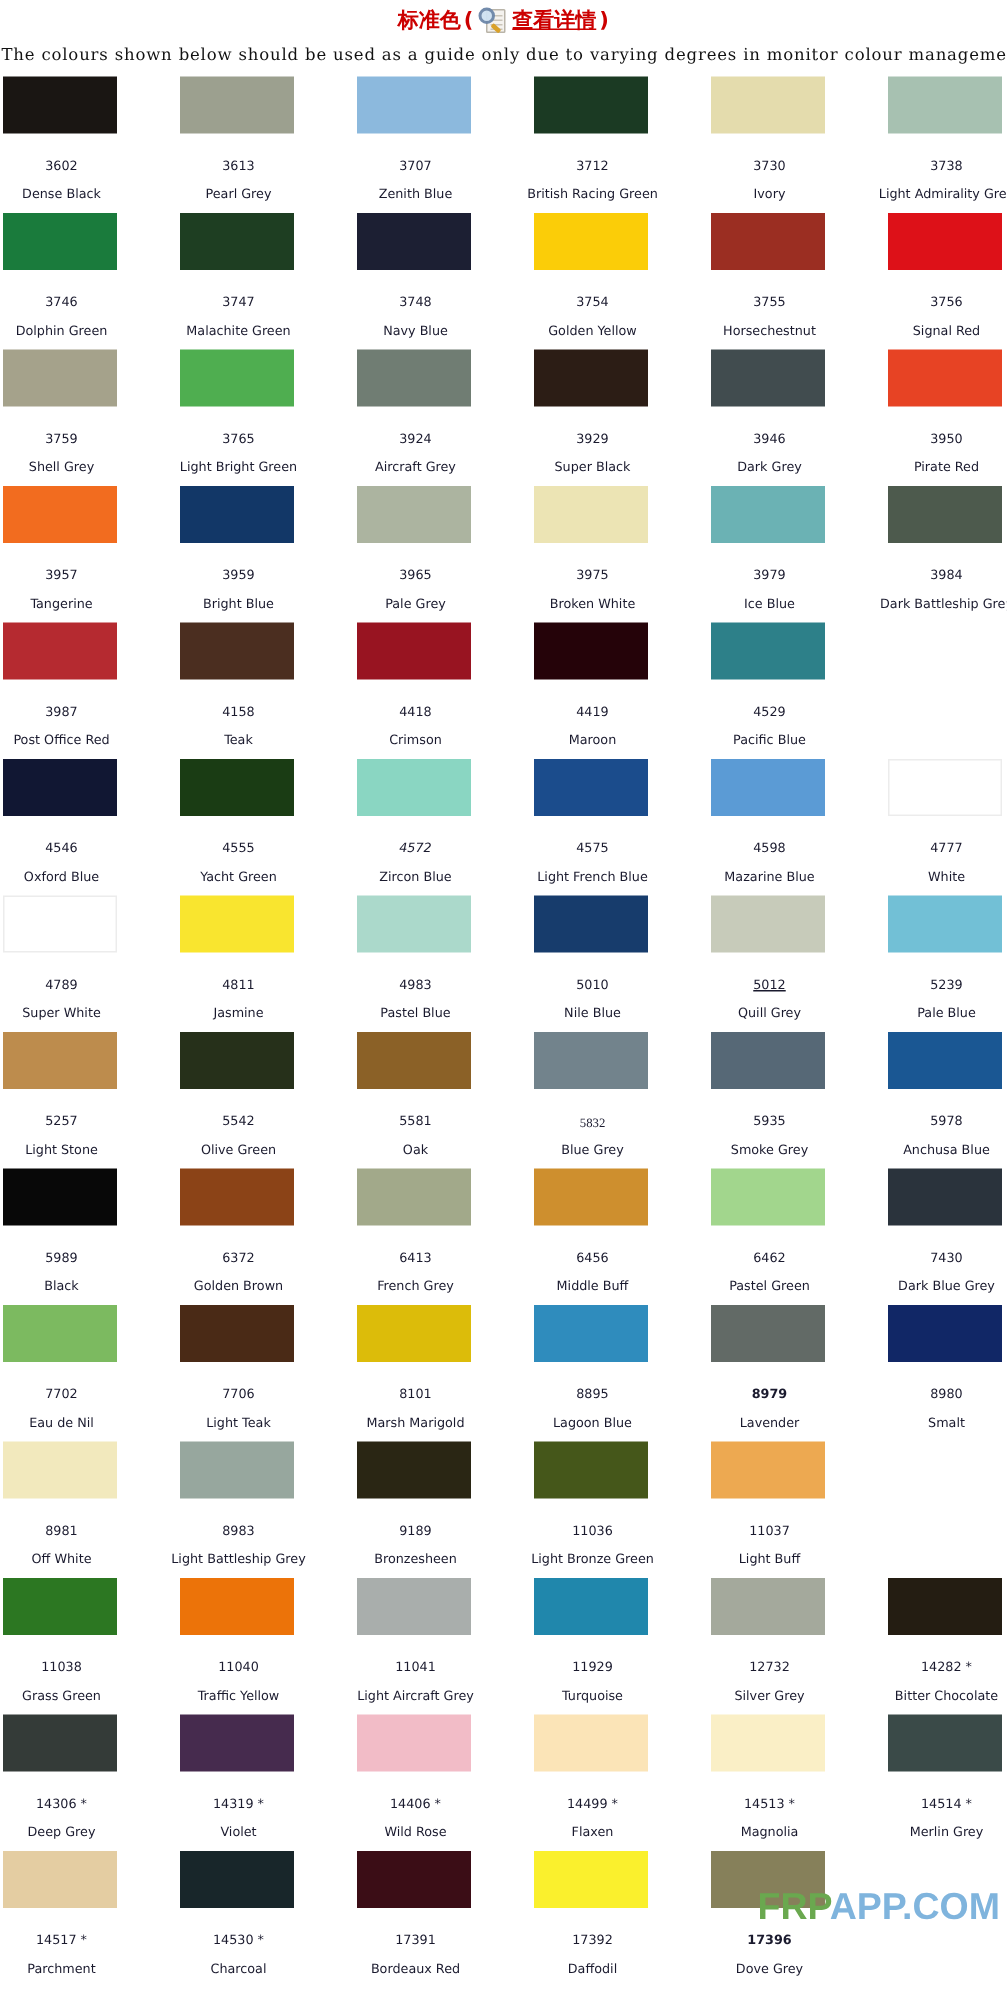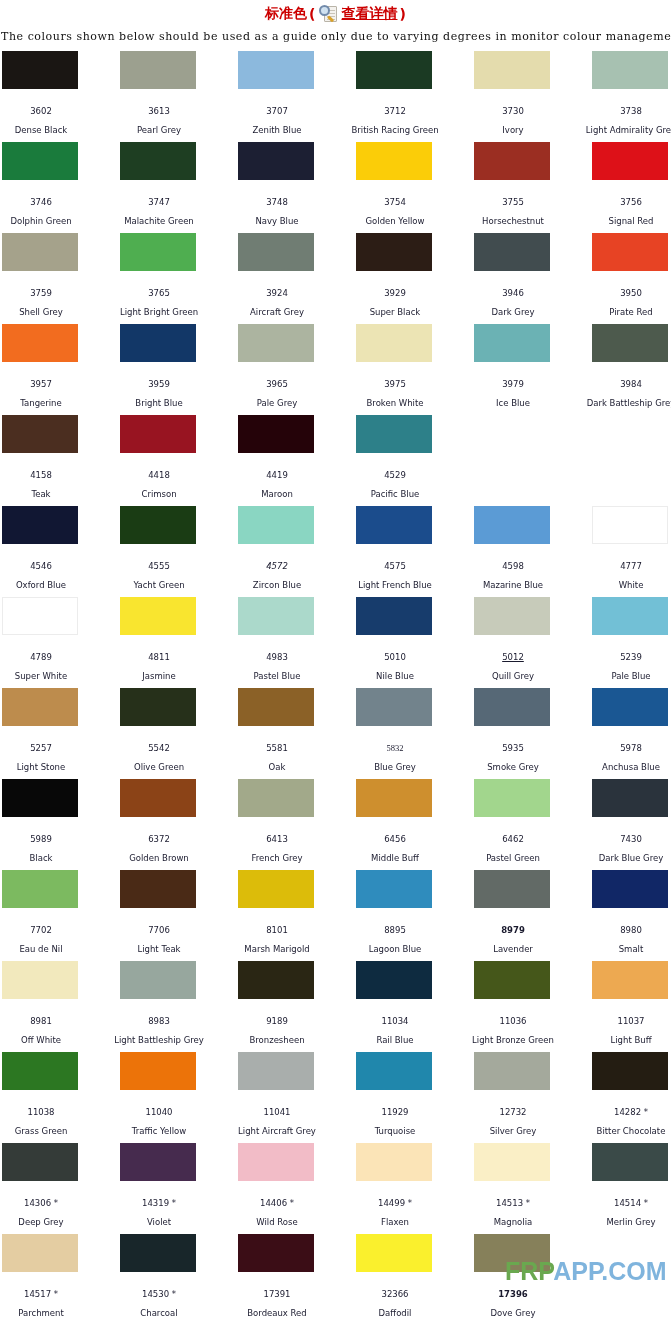--- a/index.html
+++ b/index.html
@@ -415,20 +415,29 @@
           <div class="code-wrap">
             <div class="code" style="width: 120px;">3984</div>
           </div>
           <div class="cname-wrap">
             <div class="cname">Dark Battleship Grey</div>
           </div>
         </div>
       </div>
       <div class="row">
         <div class="cell">
+          <div class="swatch" style="background: rgb(181, 42, 48);"></div>
+          <div class="code-wrap">
+            <div class="code" style="width: 120px;">3987</div>
+          </div>
+          <div class="cname-wrap">
+            <div class="cname">Post Office Red</div>
+          </div>
+        </div>
+        <div class="cell">
           <div class="swatch" style="background: rgb(75, 46, 32);"></div>
           <div class="code-wrap">
             <div class="code" style="width: 120px;">4158</div>
           </div>
           <div class="cname-wrap">
             <div class="cname">Teak</div>
           </div>
         </div>
         <div class="cell">
           <div class="swatch" style="background: rgb(152, 20, 33);"></div>
@@ -760,29 +769,20 @@
         <div class="cell">
           <div class="swatch" style="background: rgb(42, 38, 20);"></div>
           <div class="code-wrap">
             <div class="code" style="width: 120px;">9189</div>
           </div>
           <div class="cname-wrap">
             <div class="cname">Bronzesheen</div>
           </div>
         </div>
         <div class="cell">
-          <div class="swatch" style="background: rgb(14, 43, 64);"></div>
-          <div class="code-wrap">
-            <div class="code" style="width: 120px;">11034</div>
-          </div>
-          <div class="cname-wrap">
-            <div class="cname">Rail Blue</div>
-          </div>
-        </div>
-        <div class="cell">
           <div class="swatch" style="background: rgb(69, 87, 26);"></div>
           <div class="code-wrap">
             <div class="code" style="width: 120px; text-align: center;">11036</div>
           </div>
           <div class="cname-wrap">
             <div class="cname">Light Bronze Green</div>
           </div>
         </div>
         <div class="cell">
           <div class="swatch" style="background: rgb(237, 169, 81);"></div>
@@ -930,21 +930,21 @@
           <div class="code-wrap">
             <div class="code" style="width: 120px;">17391</div>
           </div>
           <div class="cname-wrap">
             <div class="cname">Bordeaux Red</div>
           </div>
         </div>
         <div class="cell">
           <div class="swatch" style="background: rgb(250, 240, 45);"></div>
           <div class="code-wrap">
-            <div class="code" style="width: 120px;">32366</div>
+            <div class="code" style="width: 120px;">17392</div>
           </div>
           <div class="cname-wrap">
             <div class="cname">Daffodil</div>
           </div>
         </div>
         <div class="cell">
           <div class="swatch" style="background: rgb(134, 128, 90);"></div>
           <div class="code-wrap">
             <div class="code" style="width: 120px; font-weight: bold;">17396</div>
           </div>

